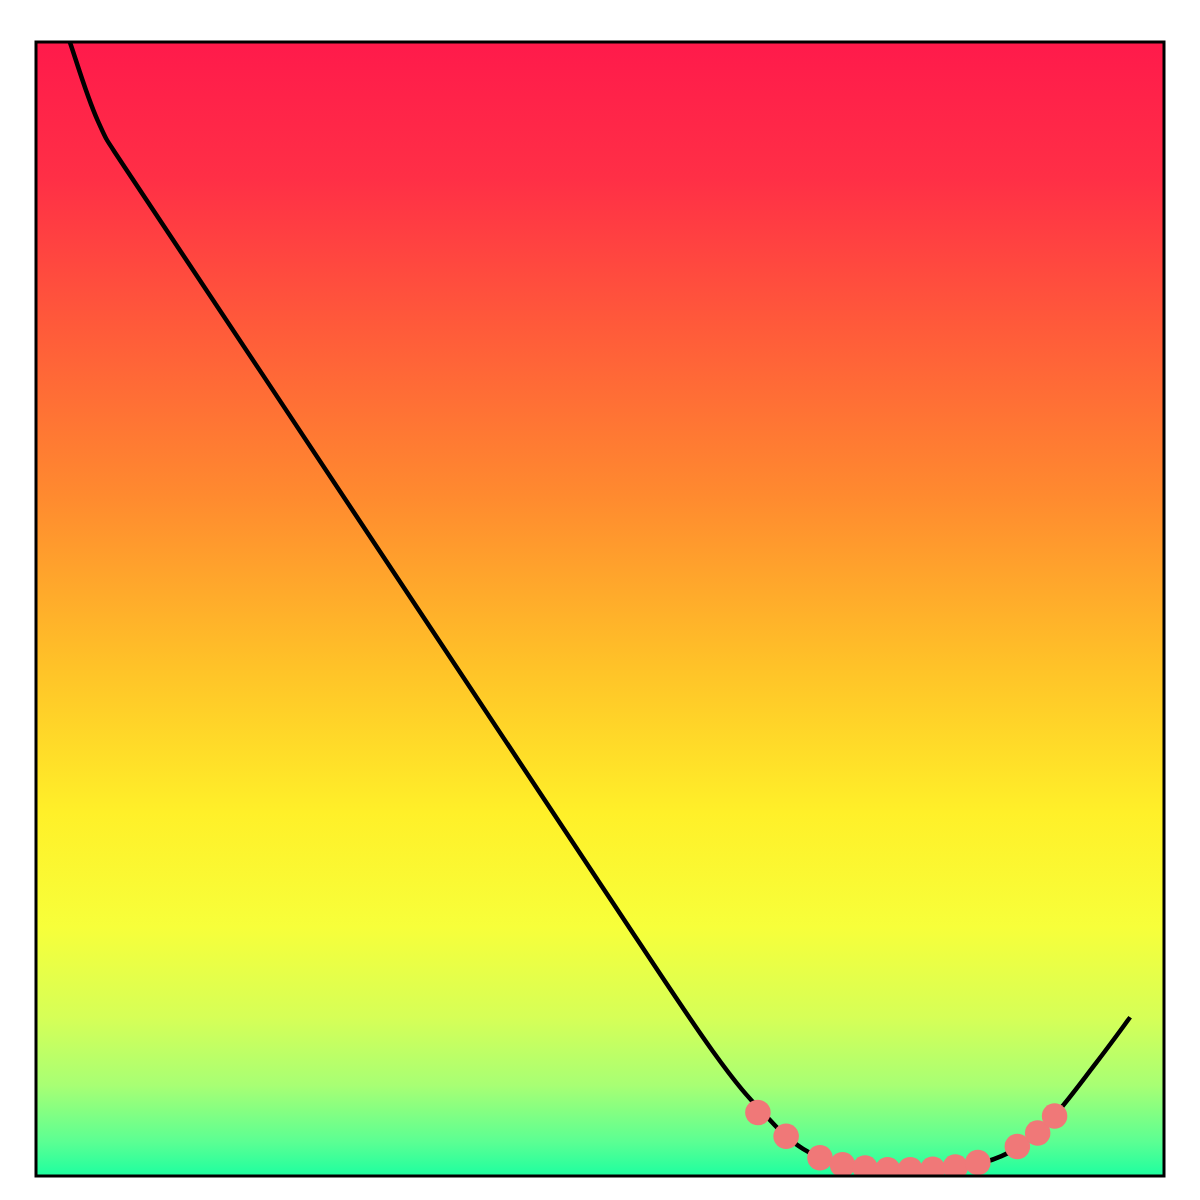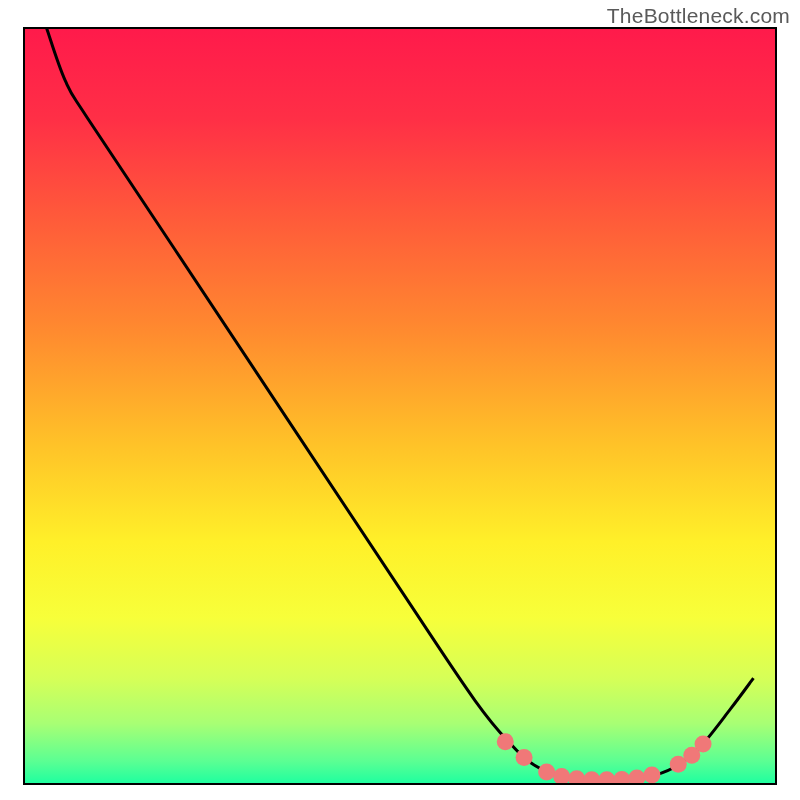--- a/index.html
+++ b/index.html
@@ -28,21 +28,20 @@
   svg.chart {
     position: absolute;
     top: 0;
     left: 0;
   }
 </style>
 </head>
 <body>
 
 <div class="frame">
-  <div class="watermark">TheBottleneck.com</div>
 
   <svg class="chart" width="800" height="800" viewBox="0 0 800 800">
     <defs>
       <linearGradient id="bg-grad" x1="0" y1="0" x2="0" y2="1">
           <stop offset="0%" stop-color="#ff1a4b"></stop>
           <stop offset="12%" stop-color="#ff2f46"></stop>
           <stop offset="25%" stop-color="#ff5a3a"></stop>
           <stop offset="40%" stop-color="#ff8a2f"></stop>
           <stop offset="55.00000000000001%" stop-color="#ffc228"></stop>
           <stop offset="68%" stop-color="#fff029"></stop>

